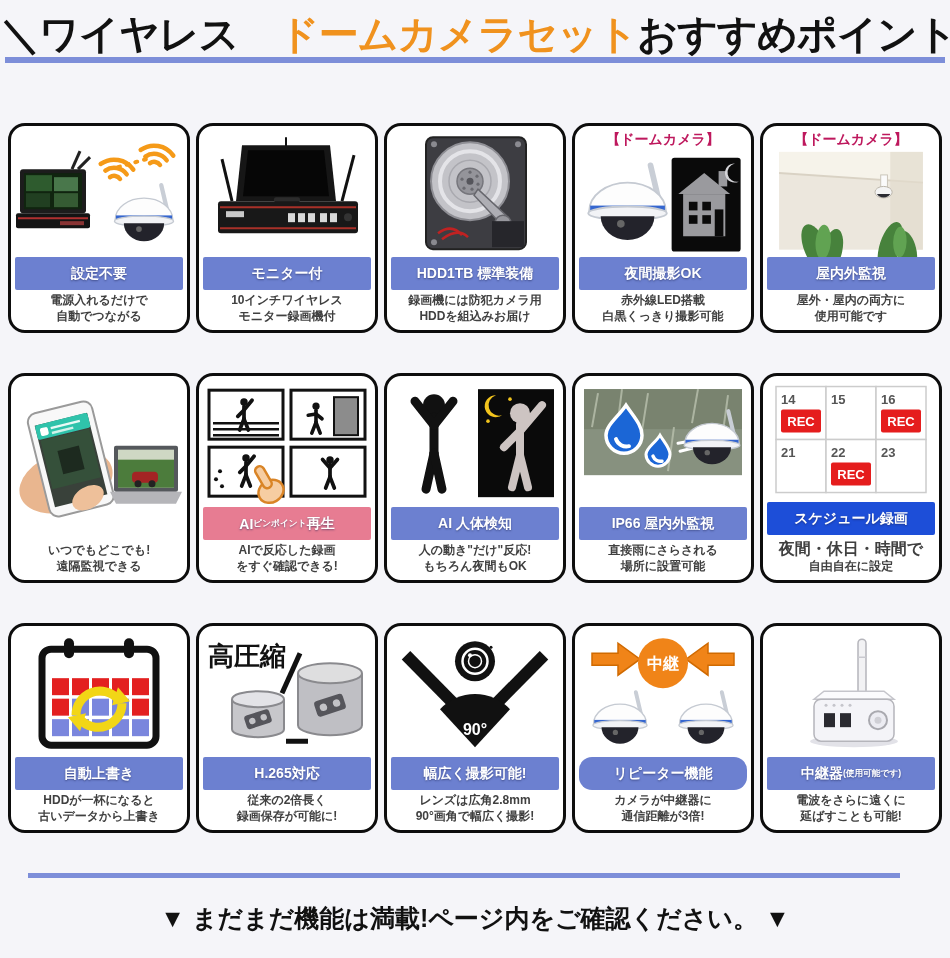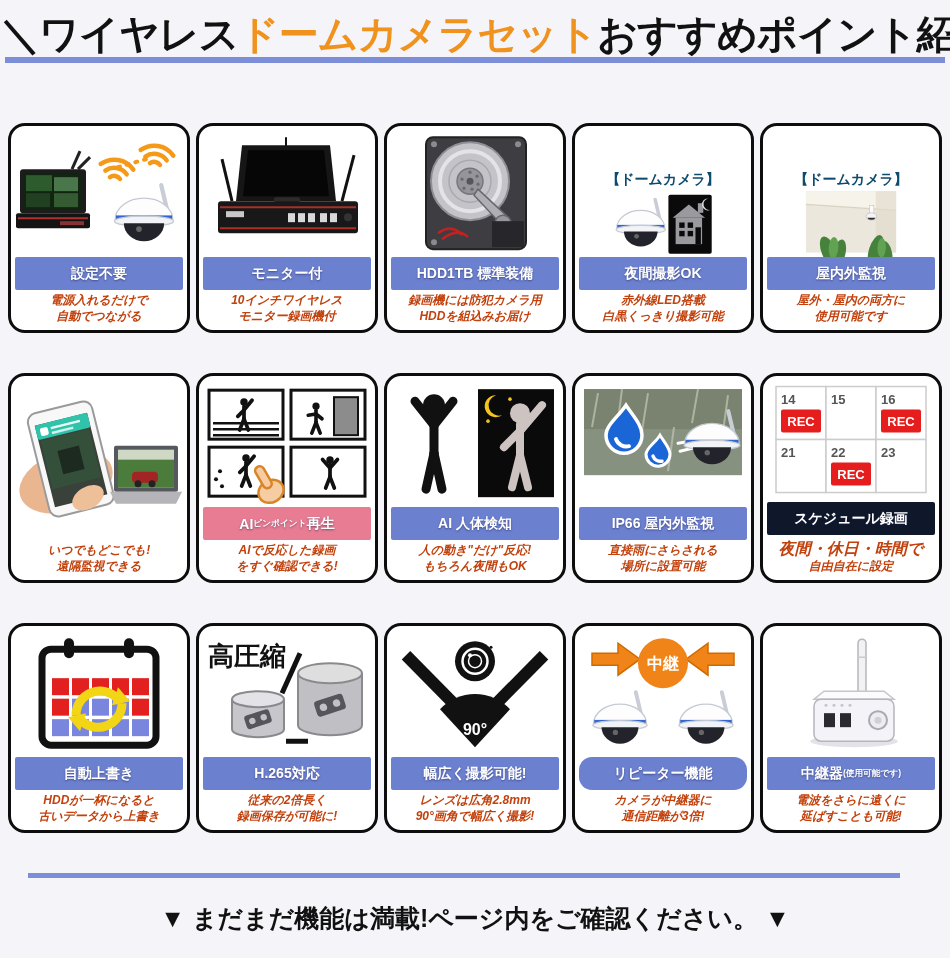--- a/index.html
+++ b/index.html
@@ -6,51 +6,51 @@
   html,body { width: 950px; }
   body {
     height: 958px;
     background: #f5f5f9;
     font-family: "Liberation Sans", "DejaVu Sans", sans-serif;
     overflow: hidden;
   }
   
   .header { text-align: center; padding-top: 7px; height: 57px; white-space: nowrap; }
   .header .t { font-size: 40px; font-weight: bold; color: #111; letter-spacing: -1px; }
-  .header .t.orange { color: #f0921e; }
+  .header .t.orange { color: #f0921e; margin-left: 40px; }
   .header-underline { height: 6px; background: #7d8ed9; margin: 0 5px; }
   
   .grid { margin-top: 60px; padding: 0 8px; }
   .card-row { display: flex; justify-content: center; gap: 6px; margin-bottom: 40px; }
   .card {
     width: 182px; height: 210px;
     background: #fff;
     border: 3px solid #0d0d0d;
     border-radius: 17px;
     display: flex; flex-direction: column;
     padding: 3px 3px 2px 3px;
     overflow: hidden;
   }
-  .card-label { font-size: 14px; font-weight: bold; color: #0c4a6e; text-align: center; height: 21px; line-height: 21px; flex: none; margin-top: 40px; }
+  .card-label { font-size: 14px; font-weight: bold; color: #be185d; text-align: center; height: 21px; line-height: 21px; flex: none; }
   .card-image { flex: 1 1 auto; min-height: 0; position: relative; }
   .card-image svg { width: 100%; height: 100%; display: block; }
   .card-banner {
     flex: none; height: 33px; margin: 0 1px;
     border-radius: 2px;
     color: #fff; font-weight: bold;
     display: flex; align-items: center; justify-content: center;
     white-space: nowrap;
     text-shadow: 0 1px 2px rgba(30,35,80,.55);
     overflow: hidden;
   }
   .card-banner .small { font-size: 0.62em; }
   .card-desc { flex: none; padding: 3px 0 3px; }
   .desc-line {
-    font-size: 17px; font-weight: bold; color: #c2410c;
-    text-align: center; line-height: 1.32; white-space: nowrap; font-style: italic;
+    font-size: 17px; font-weight: bold; color: #404040;
+    text-align: center; line-height: 1.32; white-space: nowrap;
   }
   
   .footer-line { height: 5px; background: #7d8ed9; margin: 2px 50px 0 28px; }
   .footer-text { margin-top: 24px; text-align: center; font-size: 25px; font-weight: bold; color: #111; white-space: nowrap; }
 </style>
 </head>
 <body>
 
 <div class="header">
   <span class="t">＼</span><span class="t">ワイヤレス</span><span class="t orange">ドームカメラセット</span><span class="t">おすすめポイント紹介</span>
@@ -431,21 +431,21 @@
             <rect x="10" y="55" width="50" height="53" fill="#fff" stroke="#ccc" stroke-width="1.5"></rect>
           <text x="15" y="72" font-size="13" font-weight="bold" fill="#555">21</text>
             <rect x="60" y="55" width="50" height="53" fill="#fff" stroke="#ccc" stroke-width="1.5"></rect>
           <text x="65" y="72" font-size="13" font-weight="bold" fill="#555">22</text>
             <rect x="65" y="78" width="40" height="23" rx="2" fill="#e51d1d"></rect>
           <text x="85" y="94" font-size="13" font-weight="bold" fill="#fff" text-anchor="middle">REC</text>
             <rect x="110" y="55" width="50" height="53" fill="#fff" stroke="#ccc" stroke-width="1.5"></rect>
           <text x="115" y="72" font-size="13" font-weight="bold" fill="#555">23</text>
           </svg>
         </div>
-        <div class="card-banner" style="background: #0f172a; font-size: 14px;">
+        <div class="card-banner" style="background: #1d4ed8; font-size: 14px;">
           <span>スケジュール録画</span>
         </div>
         <div class="card-desc">
           <div class="desc-line" style="font-size: 16px;">夜間・休日・時間で</div>
           <div class="desc-line" style="font-size: 12px;">自由自在に設定</div>
         </div>
       </div>
     </div>
   <div class="card-row">
       <div class="card">

